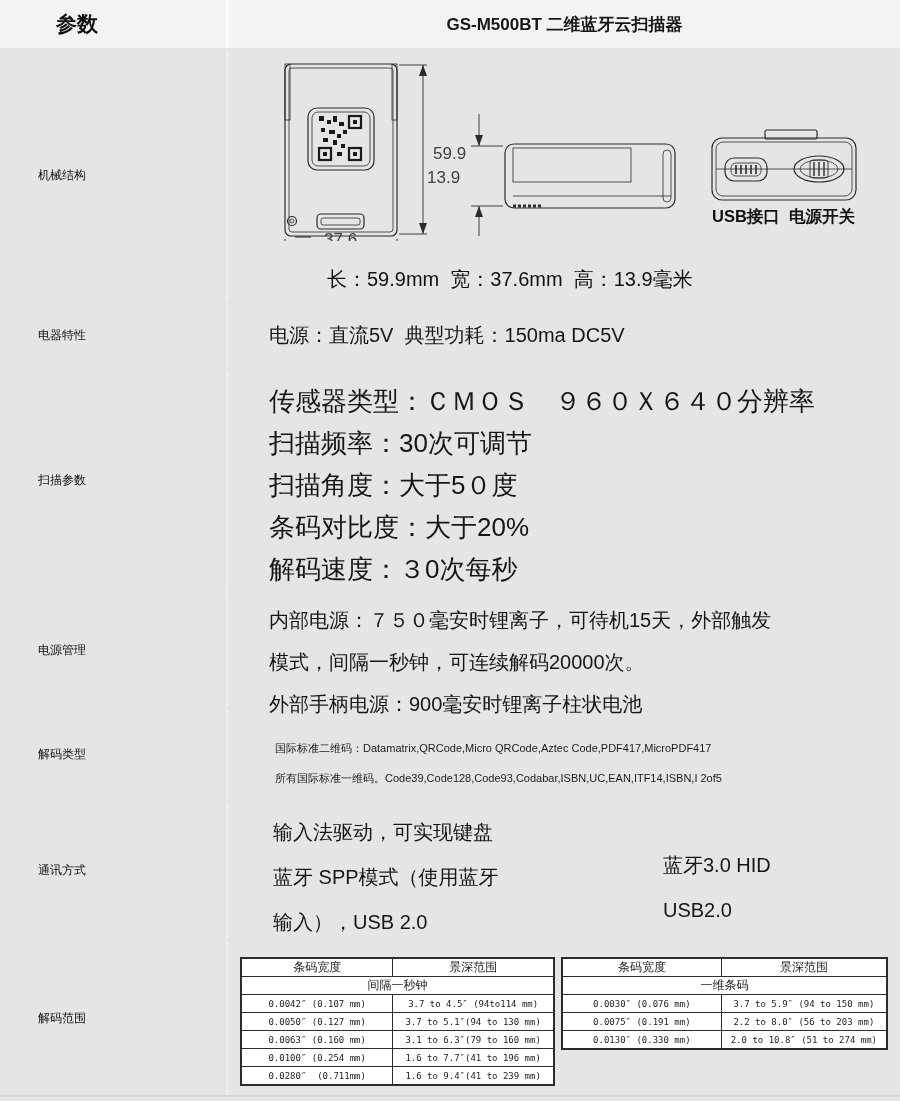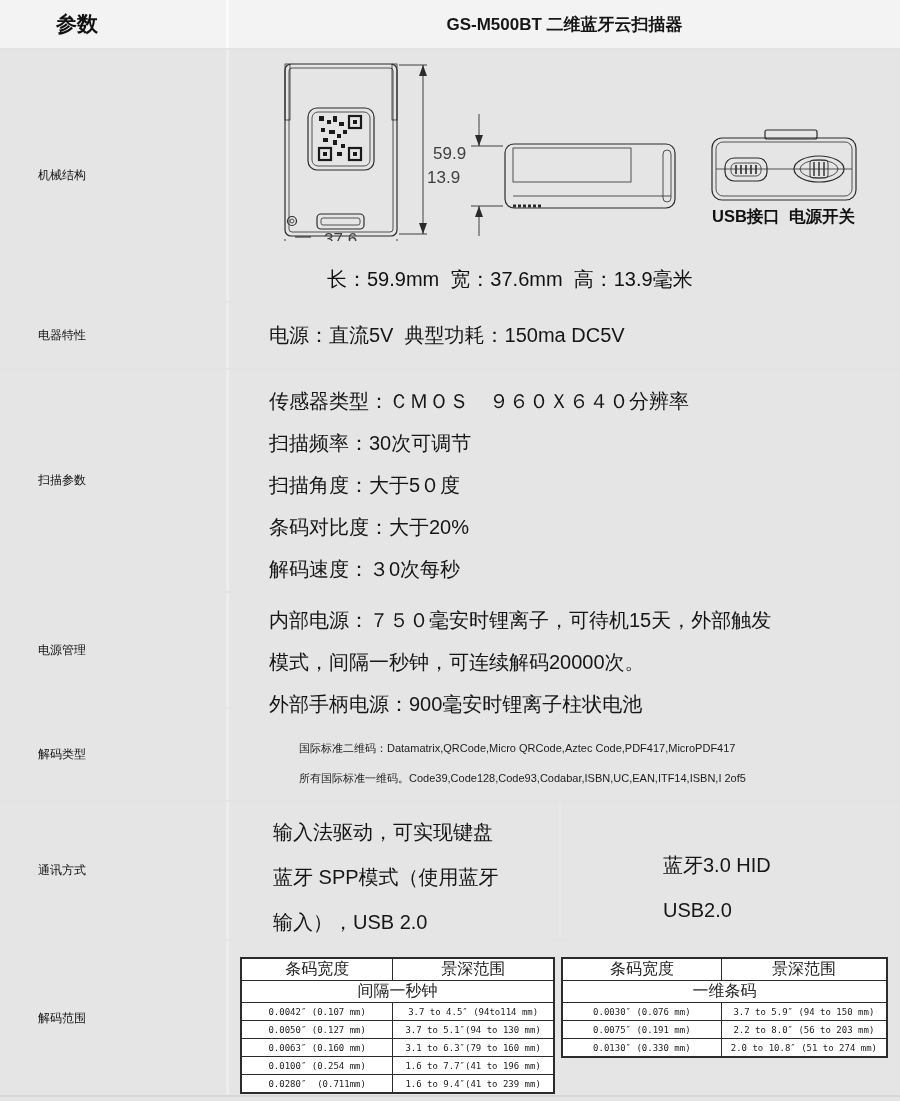--- a/index.html
+++ b/index.html
@@ -12,39 +12,39 @@
   
   .row.hdr{height:50px;background:#f4f3f3;}
   .row.hdr .label-cell{font-weight:700;font-size:21px;padding-left:56px;border-right-color:#fbfbfb;}
   .row.hdr .content-cell{display:flex;align-items:center;justify-content:center;
     font-weight:700;font-size:17px;}
   
   .row.mech{height:253px;}
   .row.elec{height:67px;}
   .row.scan{height:223px;}
   .row.pwr{height:116px;}
-  .row.dtype{height:93px;gap:24px;}
+  .row.dtype{height:93px;}
   .row.comm{height:139px;}
   .row.drange{height:156px;border-bottom:2px solid #d6d6d6;}
   .mech-svg{position:absolute;left:46px;top:6px;}
   .mech-summary{position:absolute;left:98px;top:216px;font-size:20px;white-space:pre;color:#111;}
   .elec-value{display:flex;align-items:center;height:100%;padding-left:40px;
     font-size:20px;white-space:pre;}
-  .scan-lines{padding:10px 0 0 40px;font-size:20px;line-height:42px;}
+  .scan-lines{padding:10px 0 0 40px;font-size:26px;line-height:42px;}
   .pwr-lines{padding:6px 0 0 40px;font-size:20px;line-height:42px;}
   .dtype-lines{padding:24px 0 0 46px;font-size:11px;line-height:30px;color:#1c1c1c;}
   .comm-left{flex:0 0 332px;width:332px;box-sizing:border-box;border-right:2px solid #e8e8e8;
     padding:8px 0 0 44px;font-size:20px;line-height:45px;}
   .comm-right{flex:1;padding:41px 0 0 102px;font-size:20px;line-height:45px;}
   
   .range-table{position:absolute;border-collapse:collapse;table-layout:fixed;
     border:2px solid #2b2b2b;background:#fff;}
   .range-table td,.range-table th{border:1px solid #2b2b2b;height:17px;padding:0;
     text-align:center;vertical-align:middle;font-weight:normal;white-space:pre;
-    font-size:16px;color:#222;}
+    font-size:12px;color:#222;}
   .range-table td{font-family:"DejaVu Sans Mono","Liberation Sans",sans-serif;font-size:9px;}
   .t2d{left:11px;top:16px;width:315px;}
   .t1d{left:332px;top:16px;width:327px;}
   .t2d col.c1{width:48.5%;} .t1d col.c1{width:49%;}
   svg text{font-family:"Liberation Sans","DejaVu Sans",sans-serif;}
   .dimnum{fill:#3f3f3f;font-size:17px;}
   .portlbl{fill:#111;font-size:16.5px;font-weight:600;}
 </style>
 </head>
 <body>

